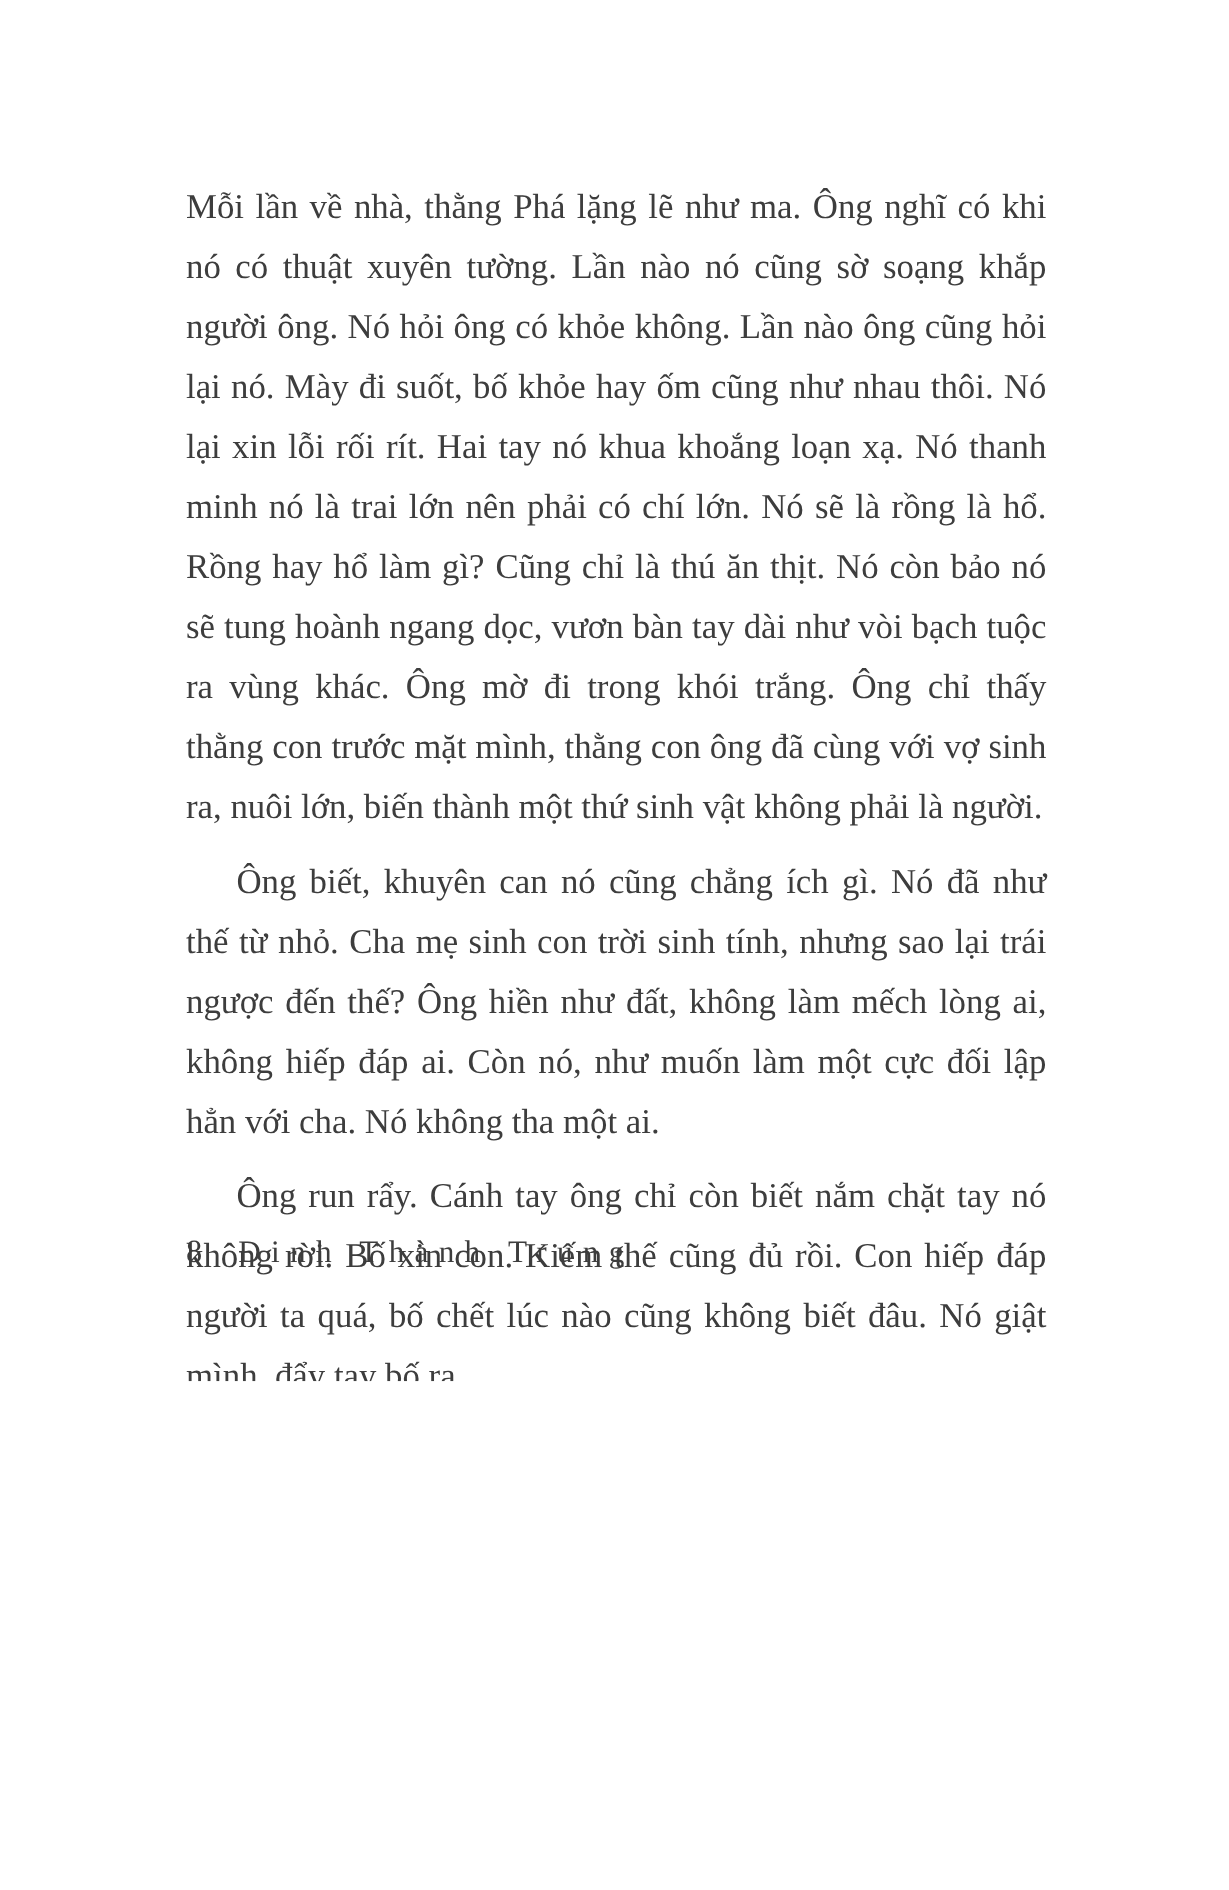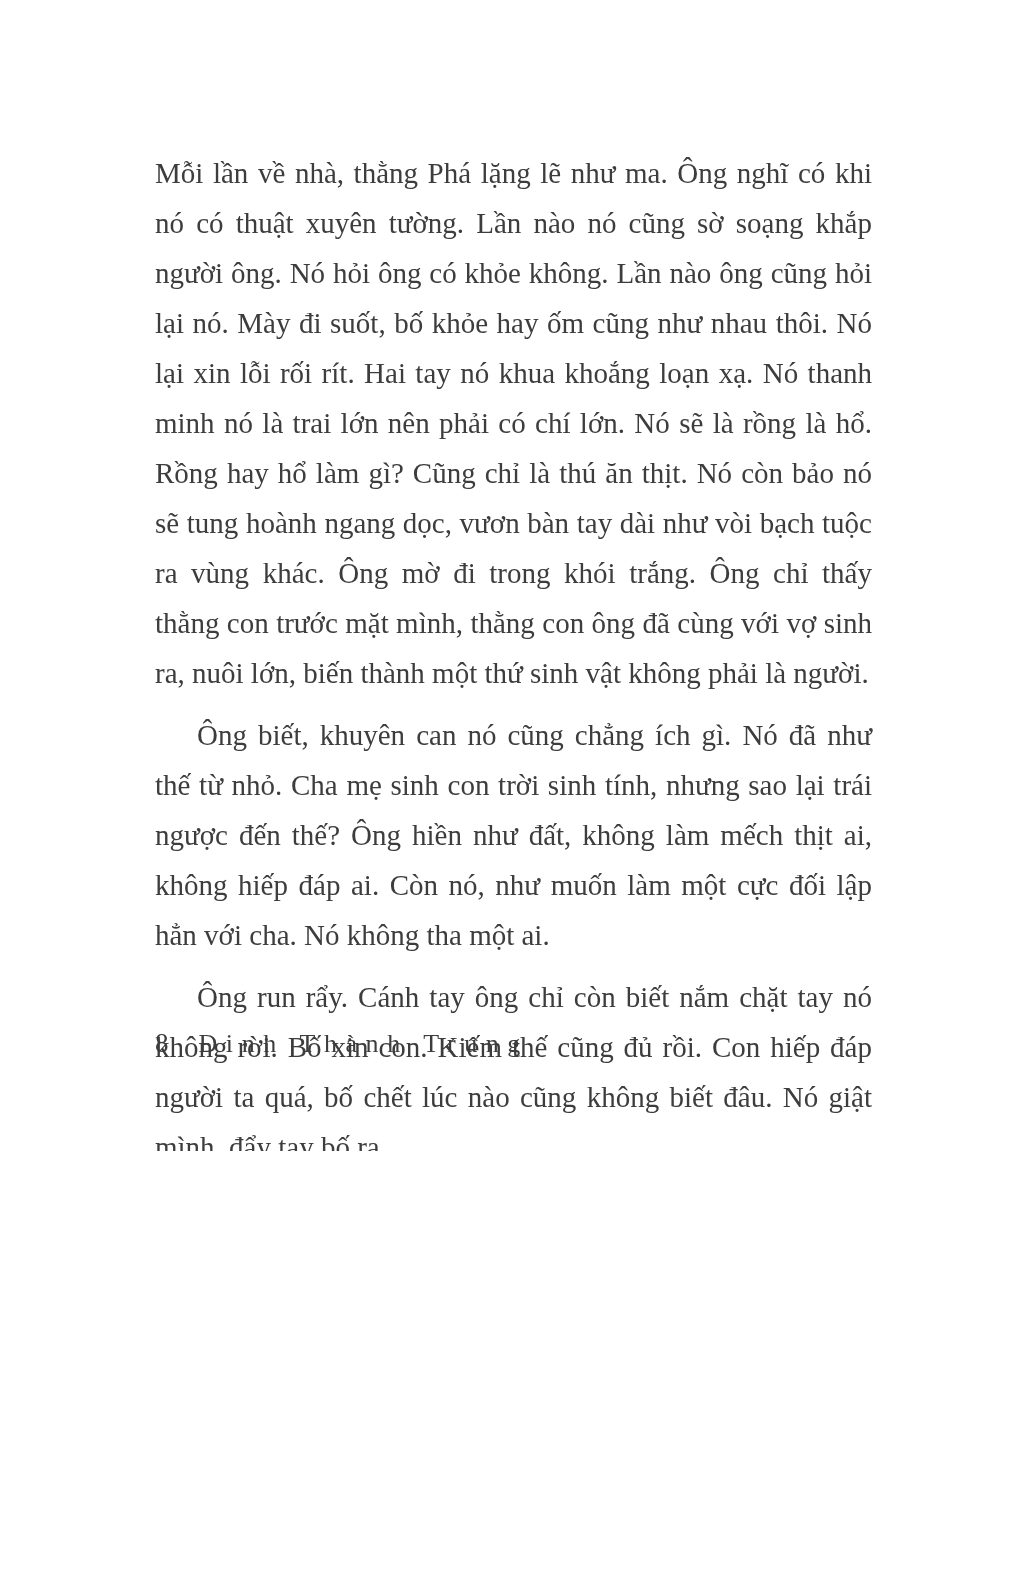--- a/index.html
+++ b/index.html
@@ -57,21 +57,21 @@
     text-align: center;
   }
 </style>
 </head>
 <body>
 
 <div class="book-page">
 
   <div class="text-block">
     <p>Mỗi lần về nhà, thằng Phá lặng lẽ như ma. Ông nghĩ có khi nó có thuật xuyên tường. Lần nào nó cũng sờ soạng khắp người ông. Nó hỏi ông có khỏe không. Lần nào ông cũng hỏi lại nó. Mày đi suốt, bố khỏe hay ốm cũng như nhau thôi. Nó lại xin lỗi rối rít. Hai tay nó khua khoắng loạn xạ. Nó thanh minh nó là trai lớn nên phải có chí lớn. Nó sẽ là rồng là hổ. Rồng hay hổ làm gì? Cũng chỉ là thú ăn thịt. Nó còn bảo nó sẽ tung hoành ngang dọc, vươn bàn tay dài như vòi bạch tuộc ra vùng khác. Ông mờ đi trong khói trắng. Ông chỉ thấy thằng con trước mặt mình, thằng con ông đã cùng với vợ sinh ra, nuôi lớn, biến thành một thứ sinh vật không phải là người.</p>
-    <p class="indented">Ông biết, khuyên can nó cũng chẳng ích gì. Nó đã như thế từ nhỏ. Cha mẹ sinh con trời sinh tính, nhưng sao lại trái ngược đến thế? Ông hiền như đất, không làm mếch thịt ai, không hiếp đáp ai. Còn nó, như muốn làm một cực đối lập hẳn với cha. Nó không tha một ai.</p>
+    <p class="indented">Ông biết, khuyên can nó cũng chẳng ích gì. Nó đã như thế từ nhỏ. Cha mẹ sinh con trời sinh tính, nhưng sao lại trái ngược đến thế? Ông hiền như đất, không làm mếch lòng ai, không hiếp đáp ai. Còn nó, như muốn làm một cực đối lập hẳn với cha. Nó không tha một ai.</p>
     <p class="indented">Ông run rẩy. Cánh tay ông chỉ còn biết nắm chặt tay nó không rời. Bố xin con. Kiếm thế cũng đủ rồi. Con hiếp đáp người ta quá, bố chết lúc nào cũng không biết đâu. Nó giật mình, đẩy tay bố ra</p>
   </div>
 
   <div class="page-footer">
     <span class="page-num">8</span>
     <span class="author">Đinh Thành Trung</span>
   </div>
 
 </div>
 

